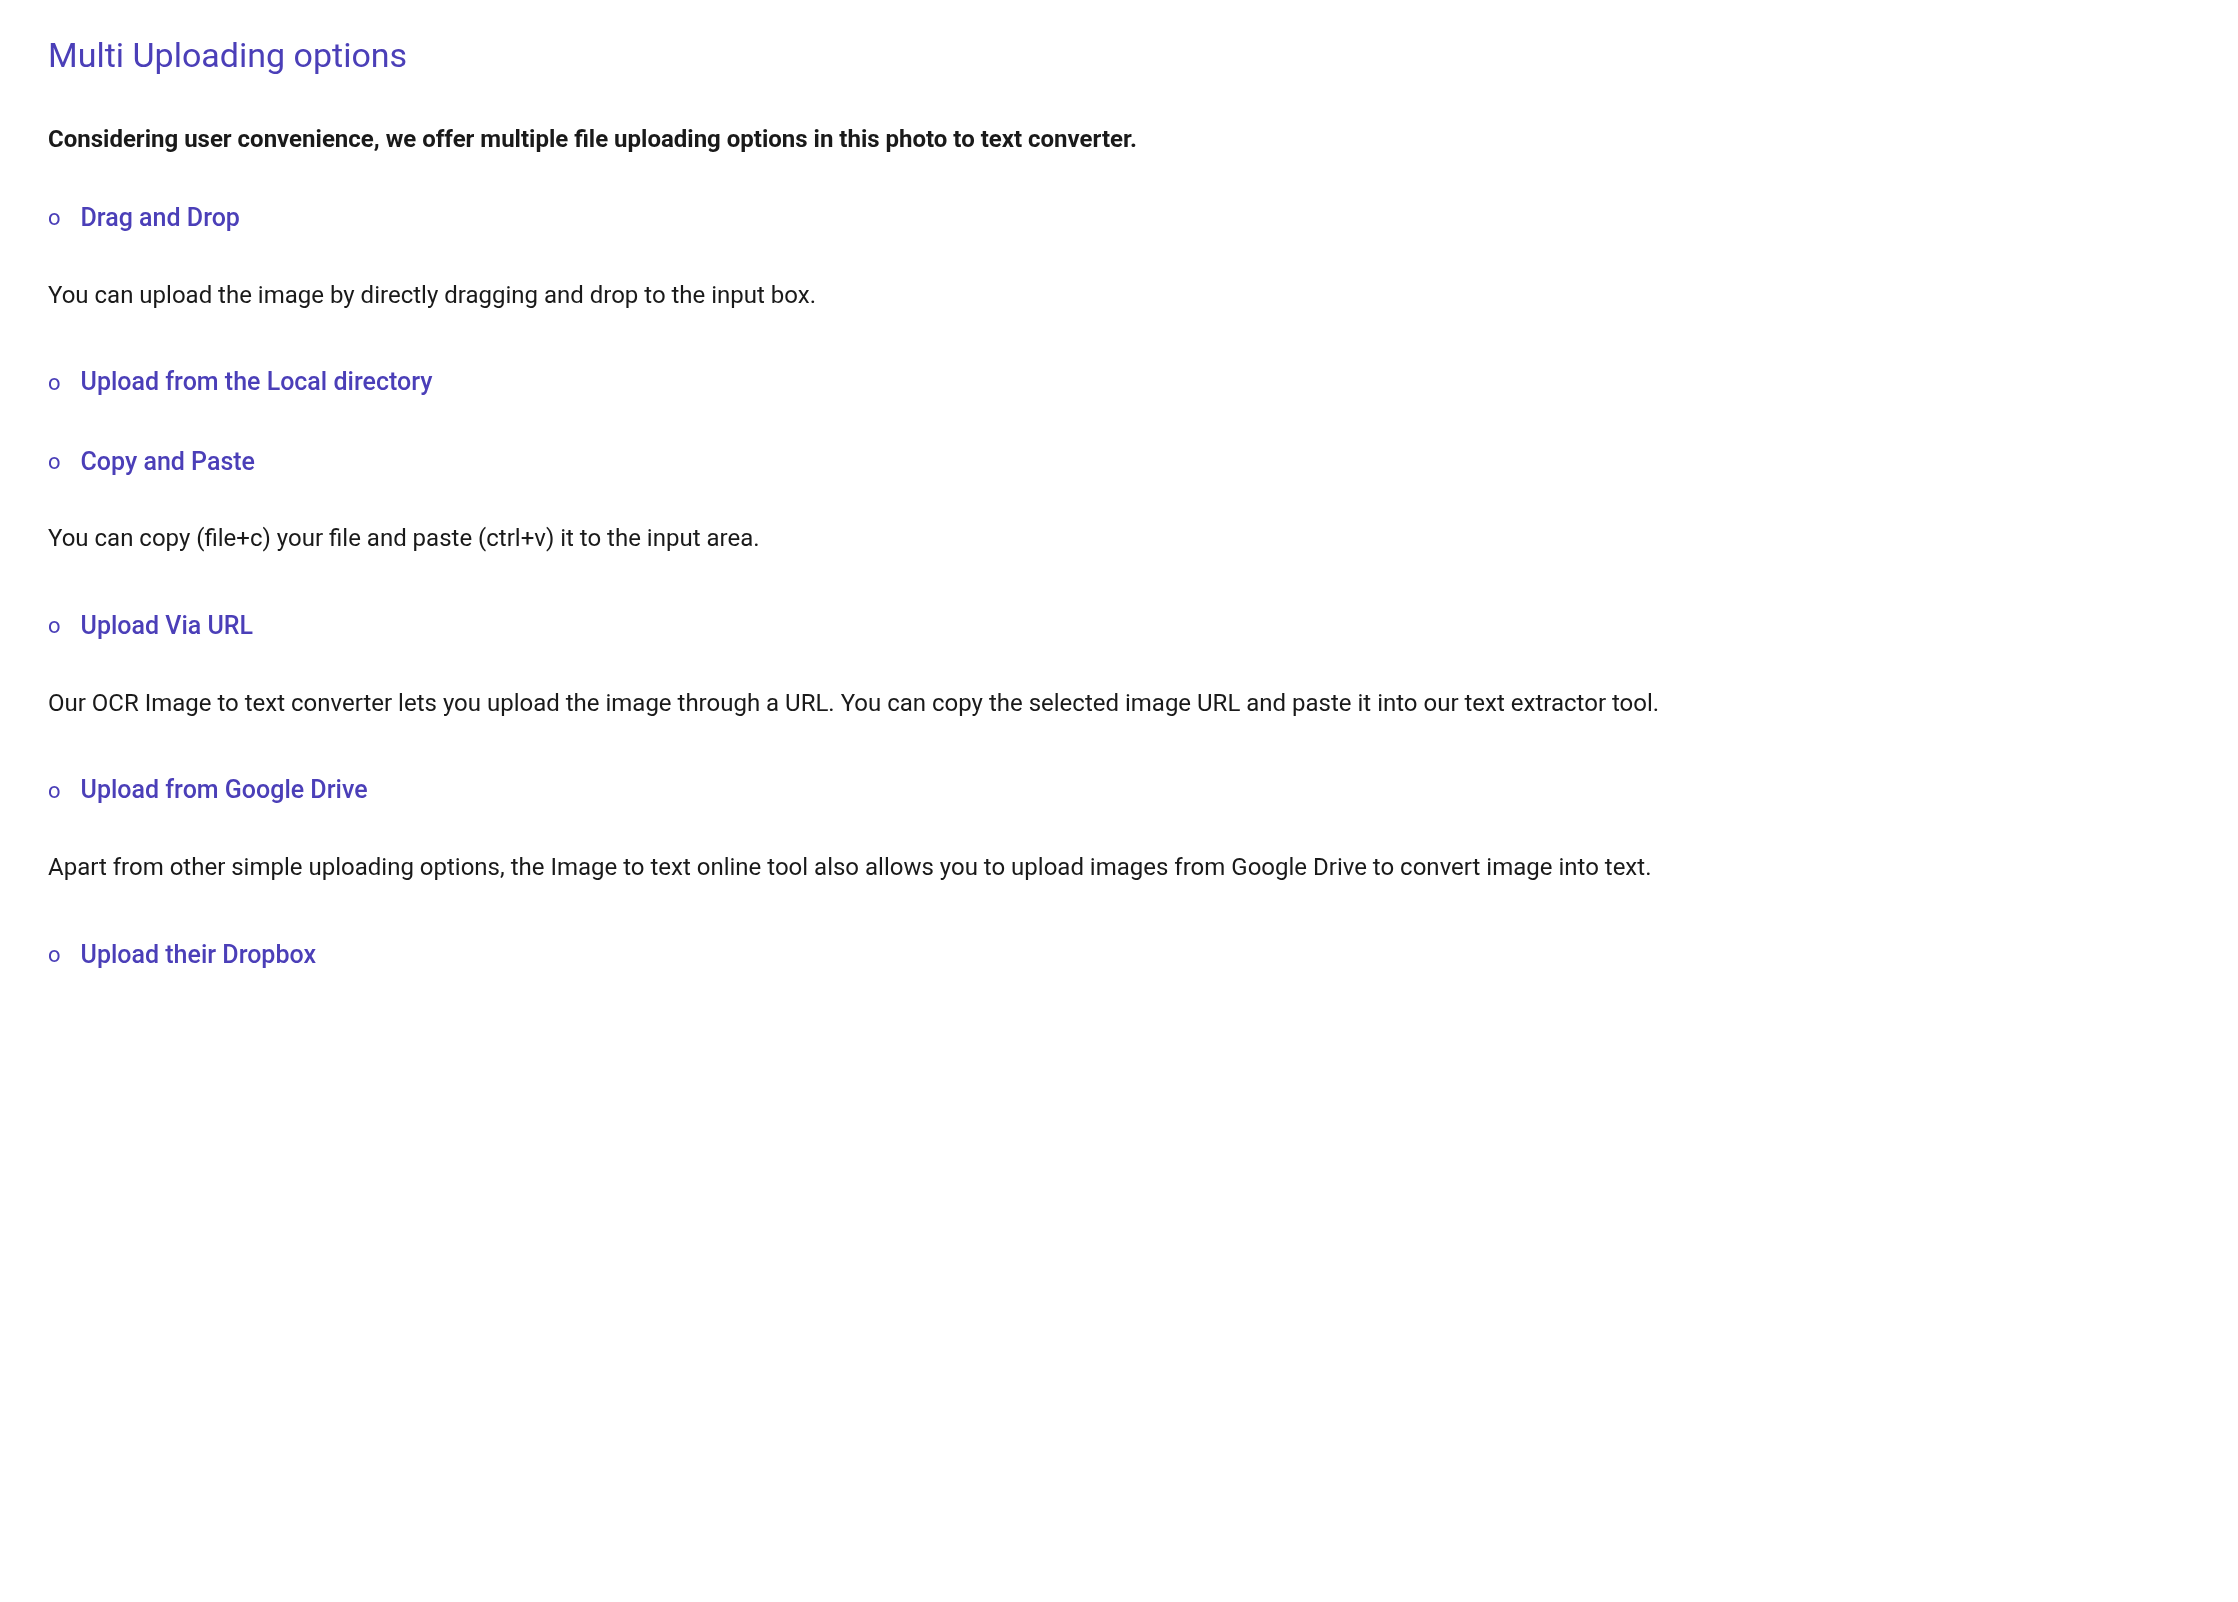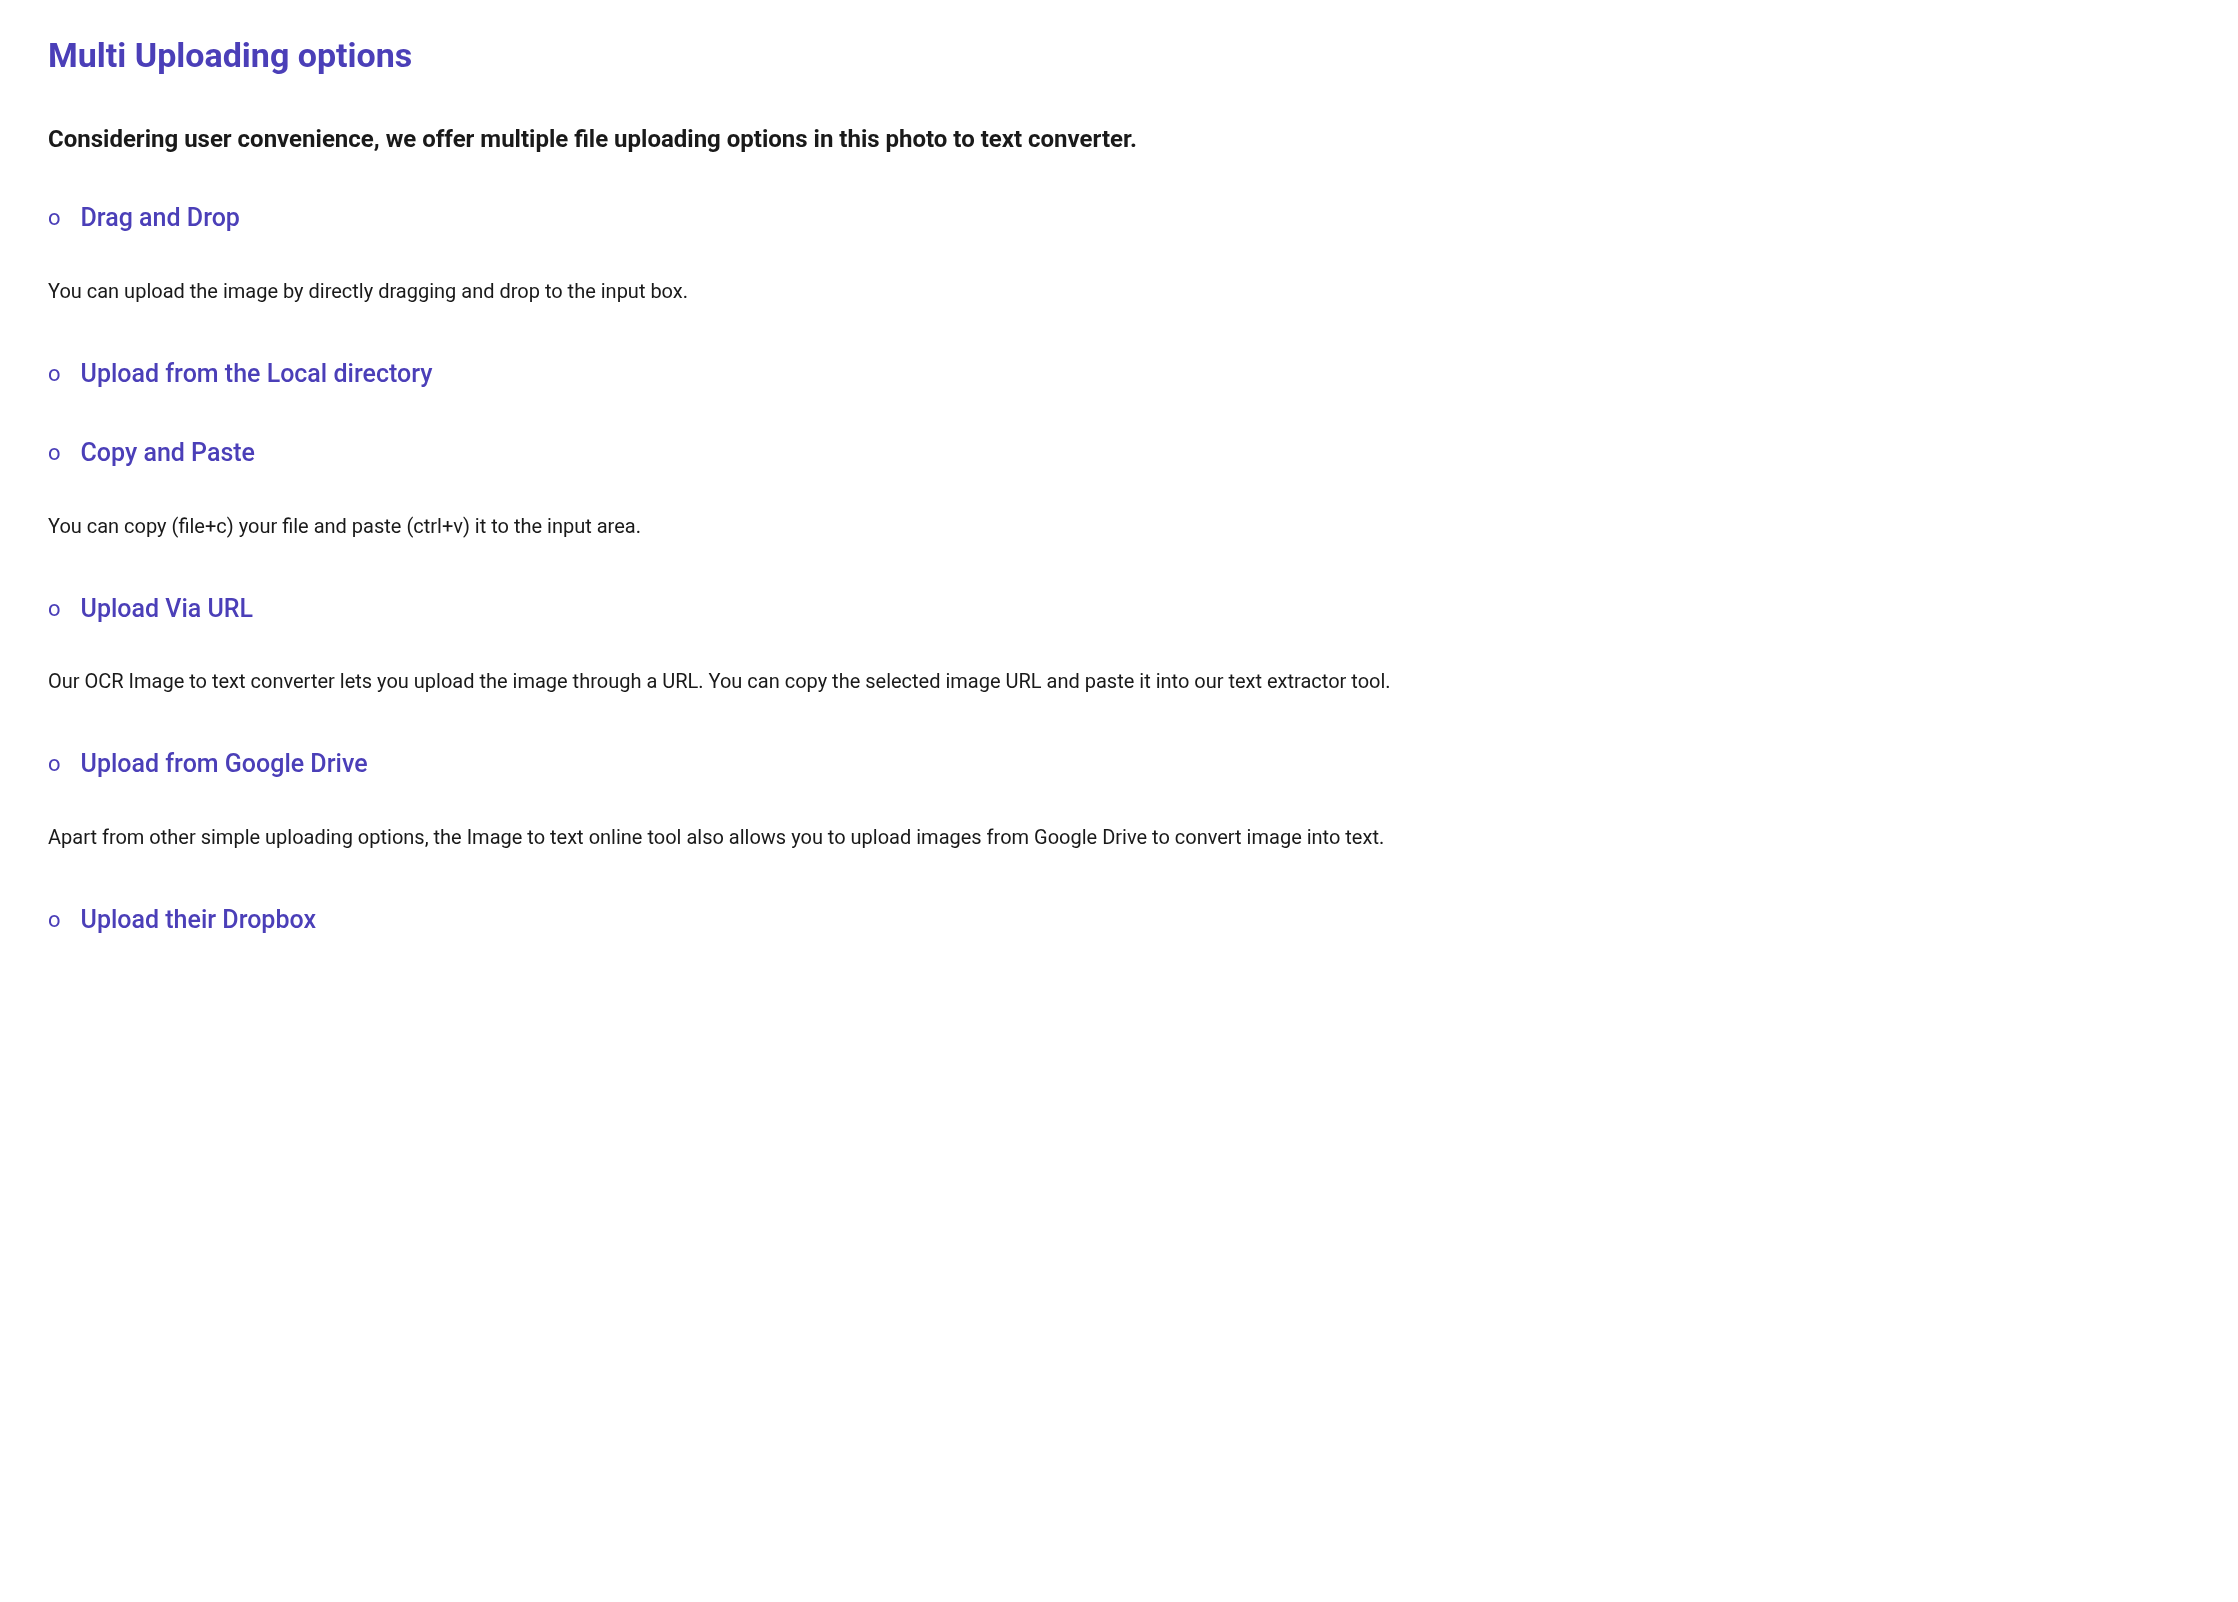--- a/index.html
+++ b/index.html
@@ -11,21 +11,21 @@
       font-family: -apple-system, BlinkMacSystemFont, 'Segoe UI', Roboto, Oxygen, Ubuntu, sans-serif;
       background: #ffffff;
       padding: 30px 48px;
       color: #1a1a1a;
       font-size: 24px;
       line-height: 1.5;
     }
     .main-heading {
       color: #4b3fb8;
       font-size: 34px;
-      font-weight: 700;
+      font-weight: 400;
       margin-bottom: 40px;
     }
     .intro-text {
       color: #1a1a1a;
       font-size: 24px;
       margin-bottom: 42px;
       font-weight: 700;
     }
     .subsection {
       margin-bottom: 42px;
@@ -39,21 +39,21 @@
       align-items: center;
     }
     .bullet {
       color: #4b3fb8;
       margin-right: 20px;
       font-size: 22px;
       font-weight: 400;
     }
     .body-text {
       color: #1a1a1a;
-      font-size: 20px;
+      font-size: 24px;
       line-height: 2.2;
       font-weight: 400;
     }
   </style>
 </head>
 <body>
 
 <h1 class="main-heading">Multi Uploading options</h1>
 
 <p class="intro-text">Considering user convenience, we offer multiple file uploading options in this photo to text converter.</p>

